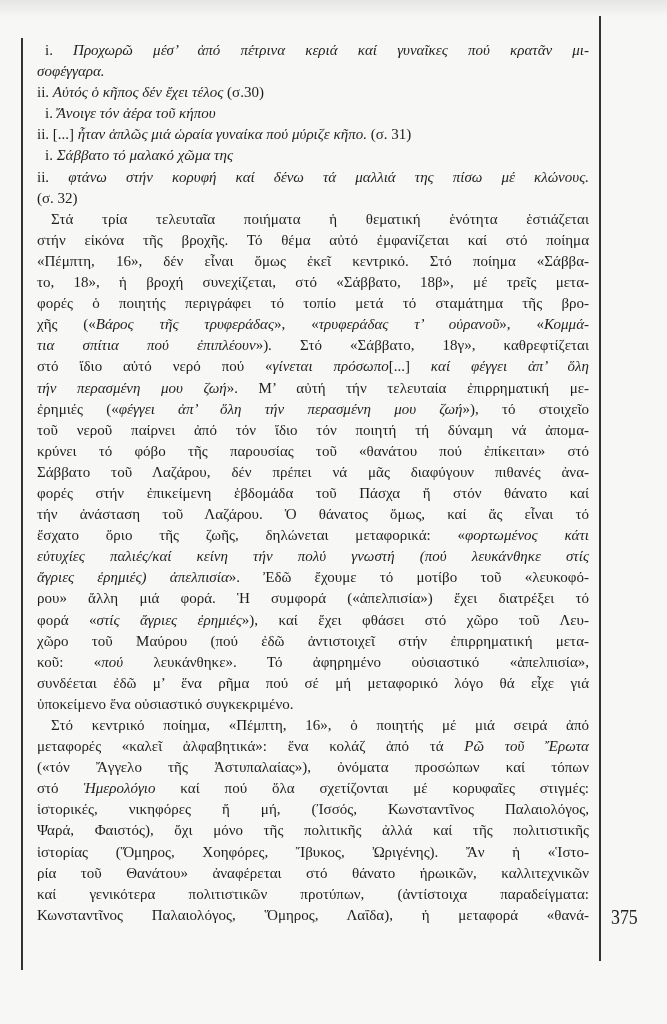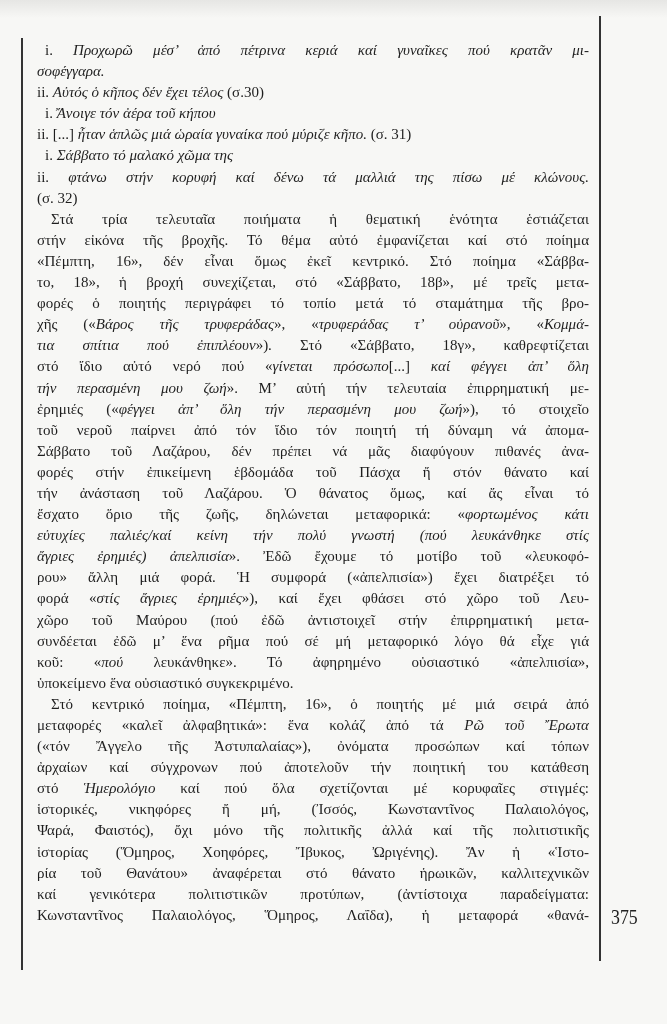--- a/index.html
+++ b/index.html
@@ -66,36 +66,36 @@
     <div class="line"><span>στήν εἰκόνα τῆς βροχῆς. Τό θέμα αὐτό ἐμφανίζεται καί στό ποίημα</span></div>
     <div class="line"><span>«Πέμπτη, 16», δέν εἶναι ὅμως ἐκεῖ κεντρικό. Στό ποίημα «Σάββα-</span></div>
     <div class="line"><span>το, 18», ἡ βροχή συνεχίζεται, στό «Σάββατο, 18β», μέ τρεῖς μετα-</span></div>
     <div class="line"><span>φορές ὁ ποιητής περιγράφει τό τοπίο μετά τό σταμάτημα τῆς βρο-</span></div>
     <div class="line"><span>χῆς («</span><span class="it">Βάρος τῆς τρυφεράδας</span><span>», «</span><span class="it">τρυφεράδας τ’ οὐρανοῦ</span><span>», «</span><span class="it">Κομμά-</span></div>
     <div class="line"><span class="it">τια σπίτια πού ἐπιπλέουν</span><span>»). Στό «Σάββατο, 18γ», καθρεφτίζεται</span></div>
     <div class="line"><span>στό ἴδιο αὐτό νερό πού «</span><span class="it">γίνεται πρόσωπο</span><span>[...] </span><span class="it">καί φέγγει ἀπ’ ὅλη</span></div>
     <div class="line"><span class="it">τήν περασμένη μου ζωή</span><span>». Μ’ αὐτή τήν τελευταία ἐπιρρηματική με-</span></div>
     <div class="line"><span>ἐρημιές («</span><span class="it">φέγγει ἀπ’ ὅλη τήν περασμένη μου ζωή</span><span>»), τό στοιχεῖο</span></div>
     <div class="line"><span>τοῦ νεροῦ παίρνει ἀπό τόν ἴδιο τόν ποιητή τή δύναμη νά ἀπομα-</span></div>
+    <div class="line"><span>κρύνει τό φόβο τῆς παρουσίας τοῦ «θανάτου πού ἐπίκειται» στό</span></div>
     <div class="line"><span>Σάββατο τοῦ Λαζάρου, δέν πρέπει νά μᾶς διαφύγουν πιθανές ἀνα-</span></div>
     <div class="line"><span>φορές στήν ἐπικείμενη ἑβδομάδα τοῦ Πάσχα ἤ στόν θάνατο καί</span></div>
     <div class="line"><span>τήν ἀνάσταση τοῦ Λαζάρου. Ὁ θάνατος ὅμως, καί ἄς εἶναι τό</span></div>
     <div class="line"><span>ἔσχατο ὅριο τῆς ζωῆς, δηλώνεται μεταφορικά: «</span><span class="it">φορτωμένος κάτι</span></div>
     <div class="line"><span class="it">εὐτυχίες παλιές/καί κείνη τήν πολύ γνωστή (πού λευκάνθηκε στίς</span></div>
     <div class="line"><span class="it">ἄγριες ἐρημιές) ἀπελπισία</span><span>». Ἐδῶ ἔχουμε τό μοτίβο τοῦ «λευκοφό-</span></div>
     <div class="line"><span>ρου» ἄλλη μιά φορά. Ἡ συμφορά («ἀπελπισία») ἔχει διατρέξει τό</span></div>
     <div class="line"><span>φορά «</span><span class="it">στίς ἄγριες ἐρημιές</span><span>»), καί ἔχει φθάσει στό χῶρο τοῦ Λευ-</span></div>
     <div class="line"><span>χῶρο τοῦ Μαύρου (πού ἐδῶ ἀντιστοιχεῖ στήν ἐπιρρηματική μετα-</span></div>
+    <div class="line"><span>κοῦ: «</span><span class="it">πού</span><span> λευκάνθηκε». Τό ἀφηρημένο οὐσιαστικό «ἀπελπισία»,</span></div>
     <div class="line"><span>συνδέεται ἐδῶ μ’ ἕνα ρῆμα πού σέ μή μεταφορικό λόγο θά εἶχε γιά</span></div>
-    <div class="line"><span>κοῦ: «</span><span class="it">πού</span><span> λευκάνθηκε». Τό ἀφηρημένο οὐσιαστικό «ἀπελπισία»,</span></div>
     <div class="line nojust"><span>ὑποκείμενο ἕνα οὐσιαστικό συγκεκριμένο.</span></div>
     <div class="line indent"><span>Στό κεντρικό ποίημα, «Πέμπτη, 16», ὁ ποιητής μέ μιά σειρά ἀπό</span></div>
     <div class="line"><span>μεταφορές «καλεῖ ἀλφαβητικά»: ἕνα κολάζ ἀπό τά </span><span class="it">Ρῶ τοῦ Ἔρωτα</span></div>
     <div class="line"><span>(«τόν Ἄγγελο τῆς Ἀστυπαλαίας»), ὀνόματα προσώπων καί τόπων</span></div>
-    <div class="line"><span>ἀρχαίων καί σύγχρονων πού ἀποτελοῦν τήν ποιητική του κατάθεση</span></div>
     <div class="line"><span>στό </span><span class="it">Ἡμερολόγιο</span><span> καί πού ὅλα σχετίζονται μέ κορυφαῖες στιγμές:</span></div>
     <div class="line"><span>ἱστορικές, νικηφόρες ἤ μή, (Ἰσσός, Κωνσταντῖνος Παλαιολόγος,</span></div>
     <div class="line"><span>Ψαρά, Φαιστός), ὄχι μόνο τῆς πολιτικῆς ἀλλά καί τῆς πολιτιστικῆς</span></div>
     <div class="line"><span>ἱστορίας (Ὅμηρος, Χοηφόρες, Ἴβυκος, Ὠριγένης). Ἄν ἡ «Ἱστο-</span></div>
     <div class="line"><span>ρία τοῦ Θανάτου» ἀναφέρεται στό θάνατο ἡρωικῶν, καλλιτεχνικῶν</span></div>
     <div class="line"><span>καί γενικότερα πολιτιστικῶν προτύπων, (ἀντίστοιχα παραδείγματα:</span></div>
     <div class="line"><span>Κωνσταντῖνος Παλαιολόγος, Ὅμηρος, Λαΐδα), ἡ μεταφορά «θανά-</span></div>
   </div>
 
 <div class="page-number">375</div>

